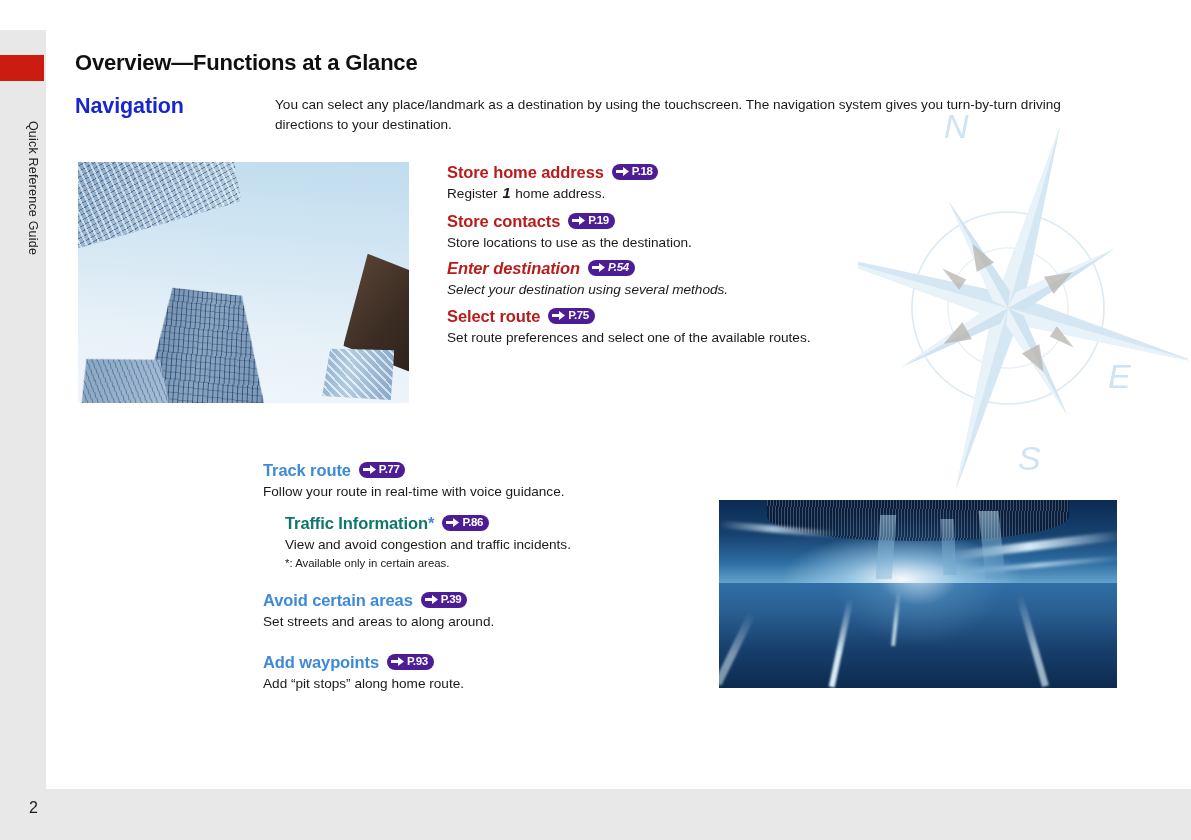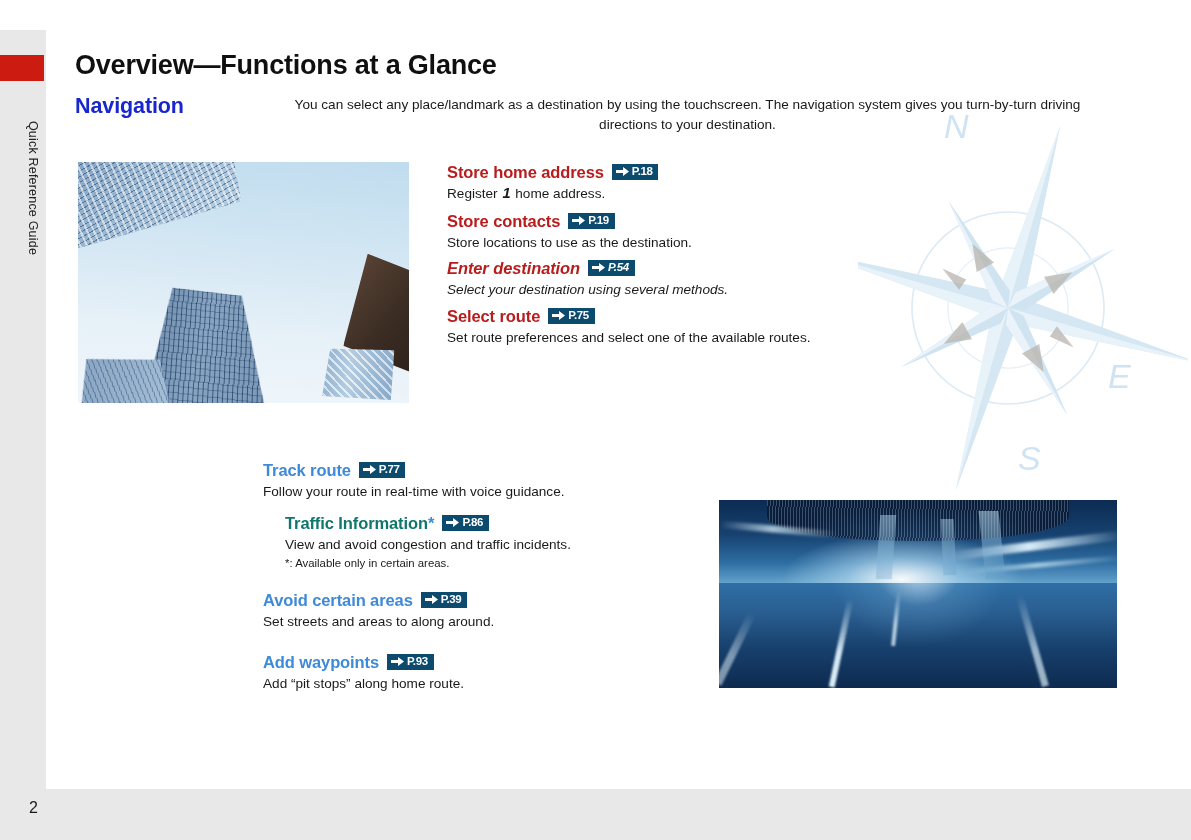--- a/index.html
+++ b/index.html
@@ -74,21 +74,21 @@
     line-height: 40px;
     text-align: center;
     white-space: nowrap;
   }
 
   
   .page-title {
     position: absolute;
     left: 75px;
     top: 50px;
-    font-size: 27px;
+    font-size: 22px;
     font-weight: bold;
     color: #101010;
     letter-spacing: -0.2px;
     white-space: nowrap;
   }
   .section-title {
     position: absolute;
     left: 75px;
     top: 94px;
     font-size: 21.5px;
@@ -98,21 +98,20 @@
     white-space: nowrap;
   }
   .section-intro {
     position: absolute;
     left: 275px;
     top: 95px;
     width: 825px;
     font-size: 13.6px;
     color: #1a1a1a;
     line-height: 20px;
-    text-align: center;
   }
 
   
   .photo {
     position: absolute;
     overflow: hidden;
   }
   .photo-city {
     left: 78px;
     top: 162px;
@@ -247,22 +246,22 @@
     font-weight: bold;
     font-style: italic;
     font-size: 14.6px;
     padding: 0 1px;
   }
 
   
   .pref {
     display: inline-flex;
     align-items: center;
-    background: #0c4a6e;
-    border-radius: 0;
+    background: #4c1d95;
+    border-radius: 8px;
     height: 16px;
     padding: 0 6px 0 3px;
     margin-left: 8px;
     position: relative;
     top: -1px;
   }
   .pref .arrow {
     width: 15px;
     height: 11px;
     margin-right: 2px;

